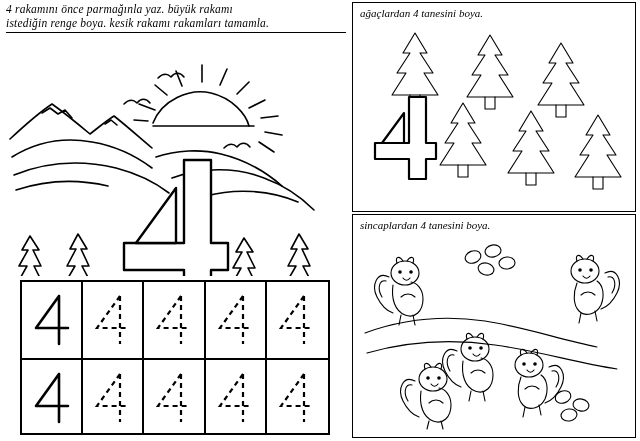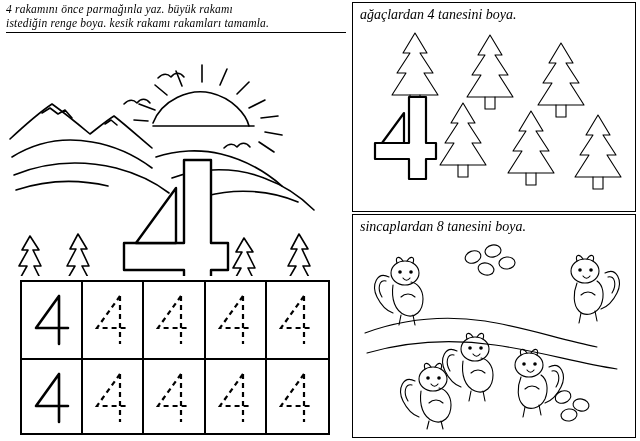--- a/index.html
+++ b/index.html
@@ -113,21 +113,21 @@
     top: 212px;
     width: 284px;
     height: 224px;
   }
   .panel .panel-instruction {
     position: absolute;
     left: 7px;
     top: 4px;
     font-family: "Liberation Serif", serif;
     font-style: italic;
-    font-size: 14px;
+    font-size: 11px;
     color: #000;
     white-space: nowrap;
   }
   .panel .panel-art {
     position: absolute;
     left: 0;
     top: 0;
     width: 100%;
     height: 100%;
   }
@@ -331,21 +331,21 @@
 
           <g>
             <path class="fourout" style="stroke-width:2.2" d="M56 94 L56 140 L22 140 L22 156 L56 156 L56 176 L73 176 L73 156 L83 156 L83 140 L73 140 L73 94 Z"></path>
             <path class="fourout" style="stroke-width:2.2" d="M51 140 L51 110 L29 140 Z"></path>
           </g>
         </svg>
       </div>
     </div>
 
     <div class="panel panel-squirrels">
-      <div class="panel-instruction">sincaplardan 8 tanesini boya.</div>
+      <div class="panel-instruction">sincaplardan 4 tanesini boya.</div>
       <div class="panel-art">
         <svg width="284" height="224" viewBox="0 0 284 224" xmlns="http://www.w3.org/2000/svg">
 
           <g>
             <path class="stroke-thin" d="M12 118 C50 104 90 100 132 106 C170 112 206 124 244 132"></path>
             <path class="stroke-thin" d="M14 138 C56 126 100 124 142 130 C186 136 224 148 264 154"></path>
           </g>
 
           <g>
             <ellipse class="stroke-thin" cx="120" cy="42" rx="8" ry="6" transform="rotate(-20 120 42)"></ellipse>

